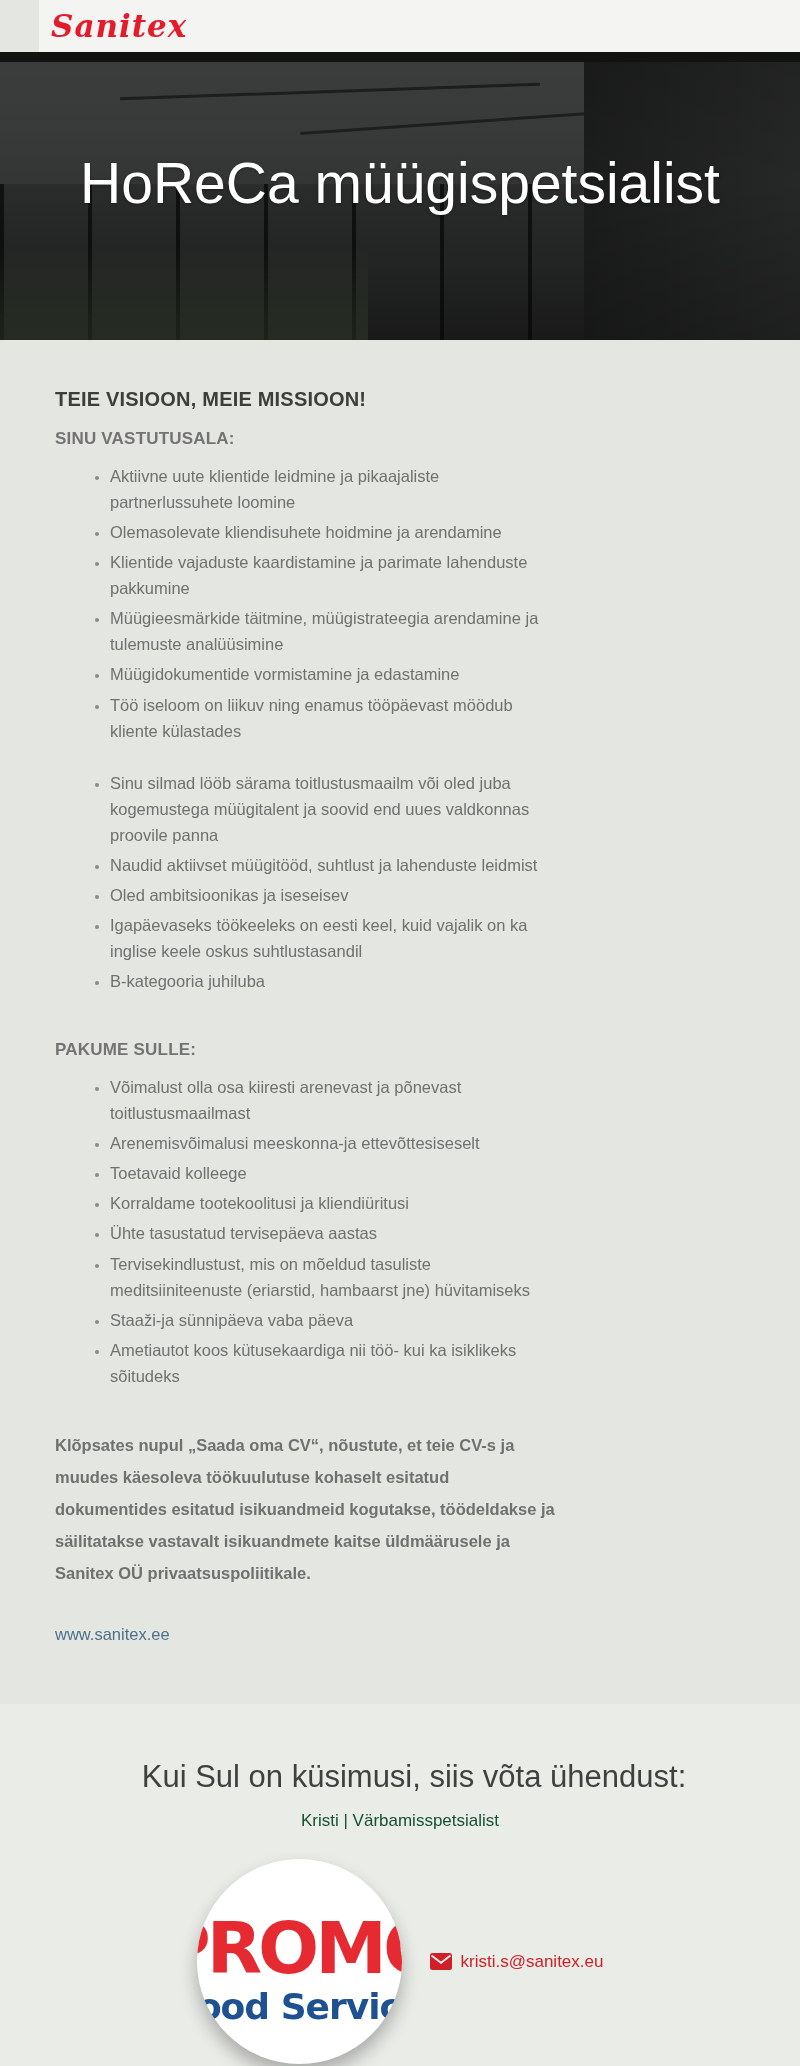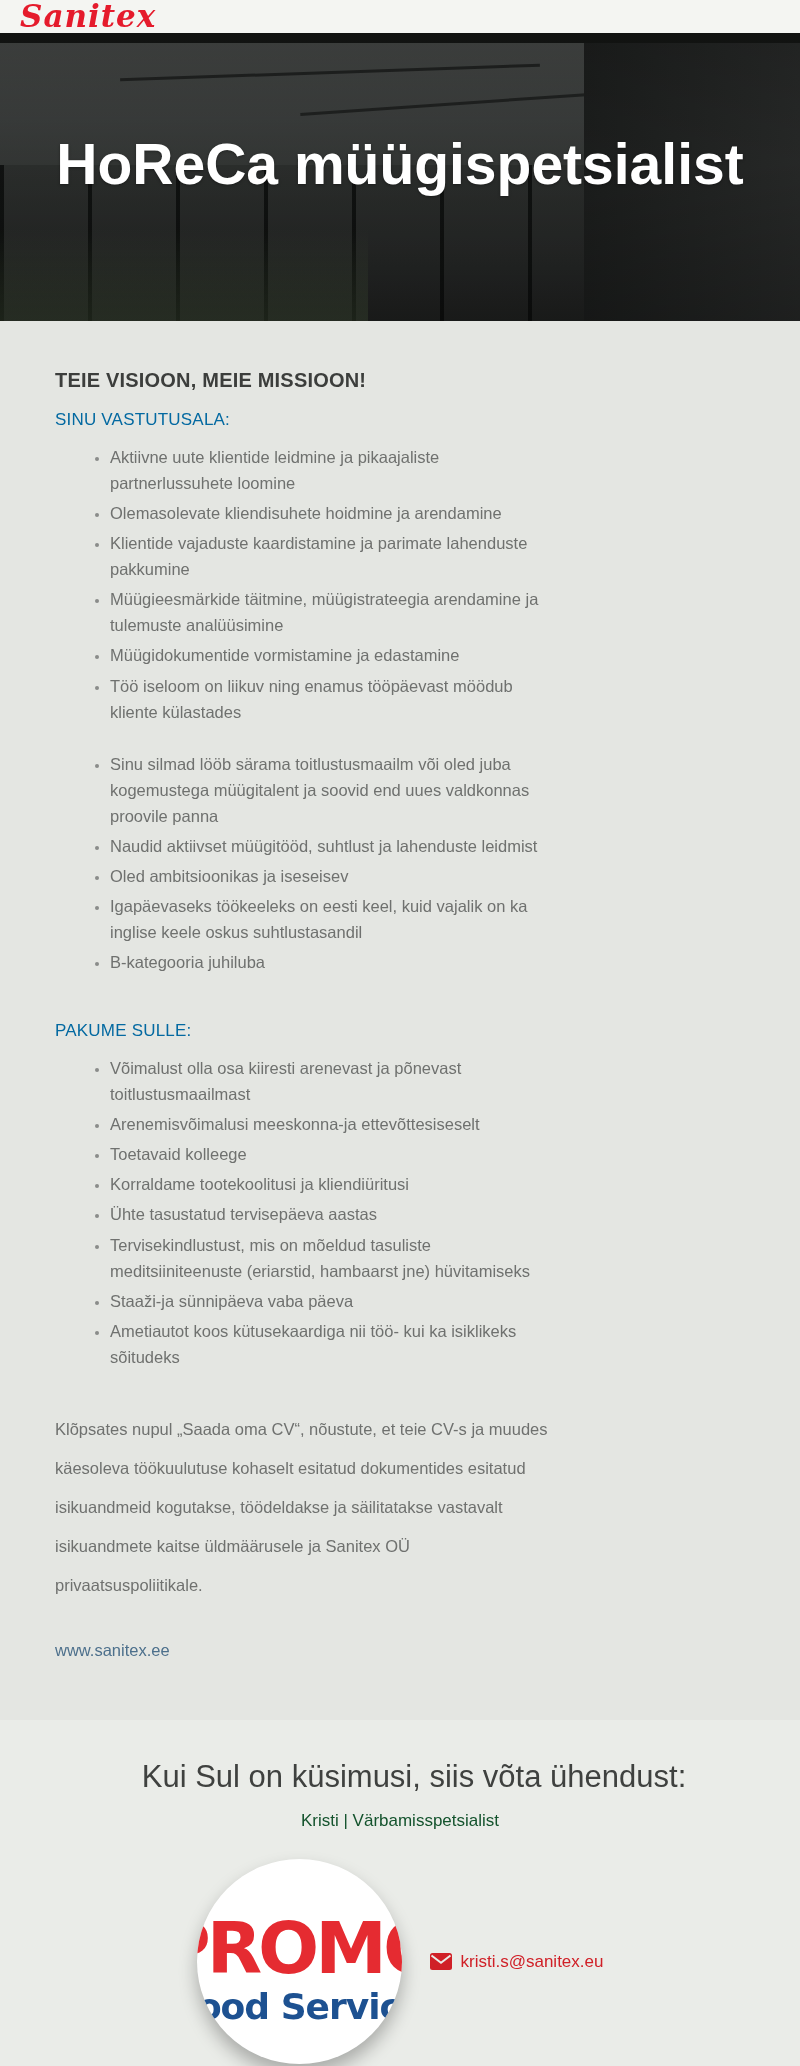--- a/index.html
+++ b/index.html
@@ -3,24 +3,24 @@
 <meta charset="utf-8">
 <style>
   html,body{margin:0;padding:0;}
   body{
     width:800px;
     font-family:"Liberation Sans","DejaVu Sans",sans-serif;
     background:#e4e6e2;
   }
   
   .header{
-    height:33px;
+    height:52px;
     background:#f4f5f2;
     display:flex;align-items:center;
-    padding-left:20px;box-sizing:border-box;
+    padding-left:12px;box-sizing:border-box;margin-left:39px;
   }
   .logo{
     font-family:"DejaVu Serif","Liberation Serif",serif;
     font-style:italic;font-weight:700;
     font-size:31px;line-height:1;
     color:#e51b2c;letter-spacing:1px;
   }
   
   .hero{
     position:relative;height:288px;background:#313433;overflow:hidden;
@@ -51,63 +51,63 @@
     position:absolute;right:0;top:10px;bottom:0;width:27%;
     background:linear-gradient(90deg,#1f2120 0%,#2b2d2c 100%);
   }
   .hero .shade{
     position:absolute;inset:0;
     background:linear-gradient(180deg, rgba(0,0,0,.22) 0%, rgba(0,0,0,.12) 45%, rgba(0,0,0,.3) 100%);
   }
   .hero-title{
     position:absolute;left:0;right:0;top:98px;
     text-align:center;color:#ffffff;
-    font-size:57px;font-weight:700;letter-spacing:0;
+    font-size:57px;font-weight:400;letter-spacing:0;
     text-shadow:0 1px 3px rgba(0,0,0,.35);
   }
   
   .jobbody{
     background:#e4e6e2;min-height:1277px;box-sizing:border-box;
     padding:48px 0 60px 55px;
   }
   .content{width:508px;}
   .headline{
     font-size:20px;font-weight:700;color:#3c3e3c;
     margin:0 0 18px 0;letter-spacing:.2px;
   }
   .intro{
     font-size:17px;font-weight:500;color:#474947;
     line-height:27px;margin:0 0 44px 0;
   }
   .sec-heading{
-    font-size:17px;font-weight:400;color:#0369a1;
+    font-size:17px;font-weight:700;color:#737373;
     margin:0 0 14px 0;letter-spacing:.2px;
   }
   .sec3{margin-top:46px;}
   ul.bullets{
     margin:6px 0 26px 0;padding:0 0 0 55px;
     color:#6f716f;font-size:16.5px;line-height:1.58;
   }
   ul.bullets li{margin-bottom:4px;}
   ul.bullets li::marker{color:#8a8c8a;font-size:13px;}
   .gdpr{
-    margin:40px 4px 0 0;color:#6f716f;font-size:16.5px;line-height:39px;
+    margin:40px 4px 0 0;color:#6f716f;font-size:16.5px;line-height:32px;font-weight:bold;
   }
   .weblink{
     display:inline-block;margin-top:36px;
     color:#4d708c;font-size:16.5px;text-decoration:none;cursor:pointer;
   }
   
   .contact{
     background:#eaece8;min-height:371px;box-sizing:border-box;
     padding:38px 0 30px 0;text-align:center;
   }
   .contact-heading{
     font-size:31px;font-weight:500;color:#3f413f;
-    margin:0;line-height:1.2;padding-left:28px;
+    margin:16px;line-height:1.2;padding-left:28px;
   }
   .contact-person{
     margin-top:16px;font-size:17px;color:#14532d;
   }
   .contact-row{
     margin-top:28px;
     display:flex;align-items:center;justify-content:center;gap:28px;
   }
   .promo-circle{
     width:205px;height:205px;border-radius:50%;background:#ffffff;

